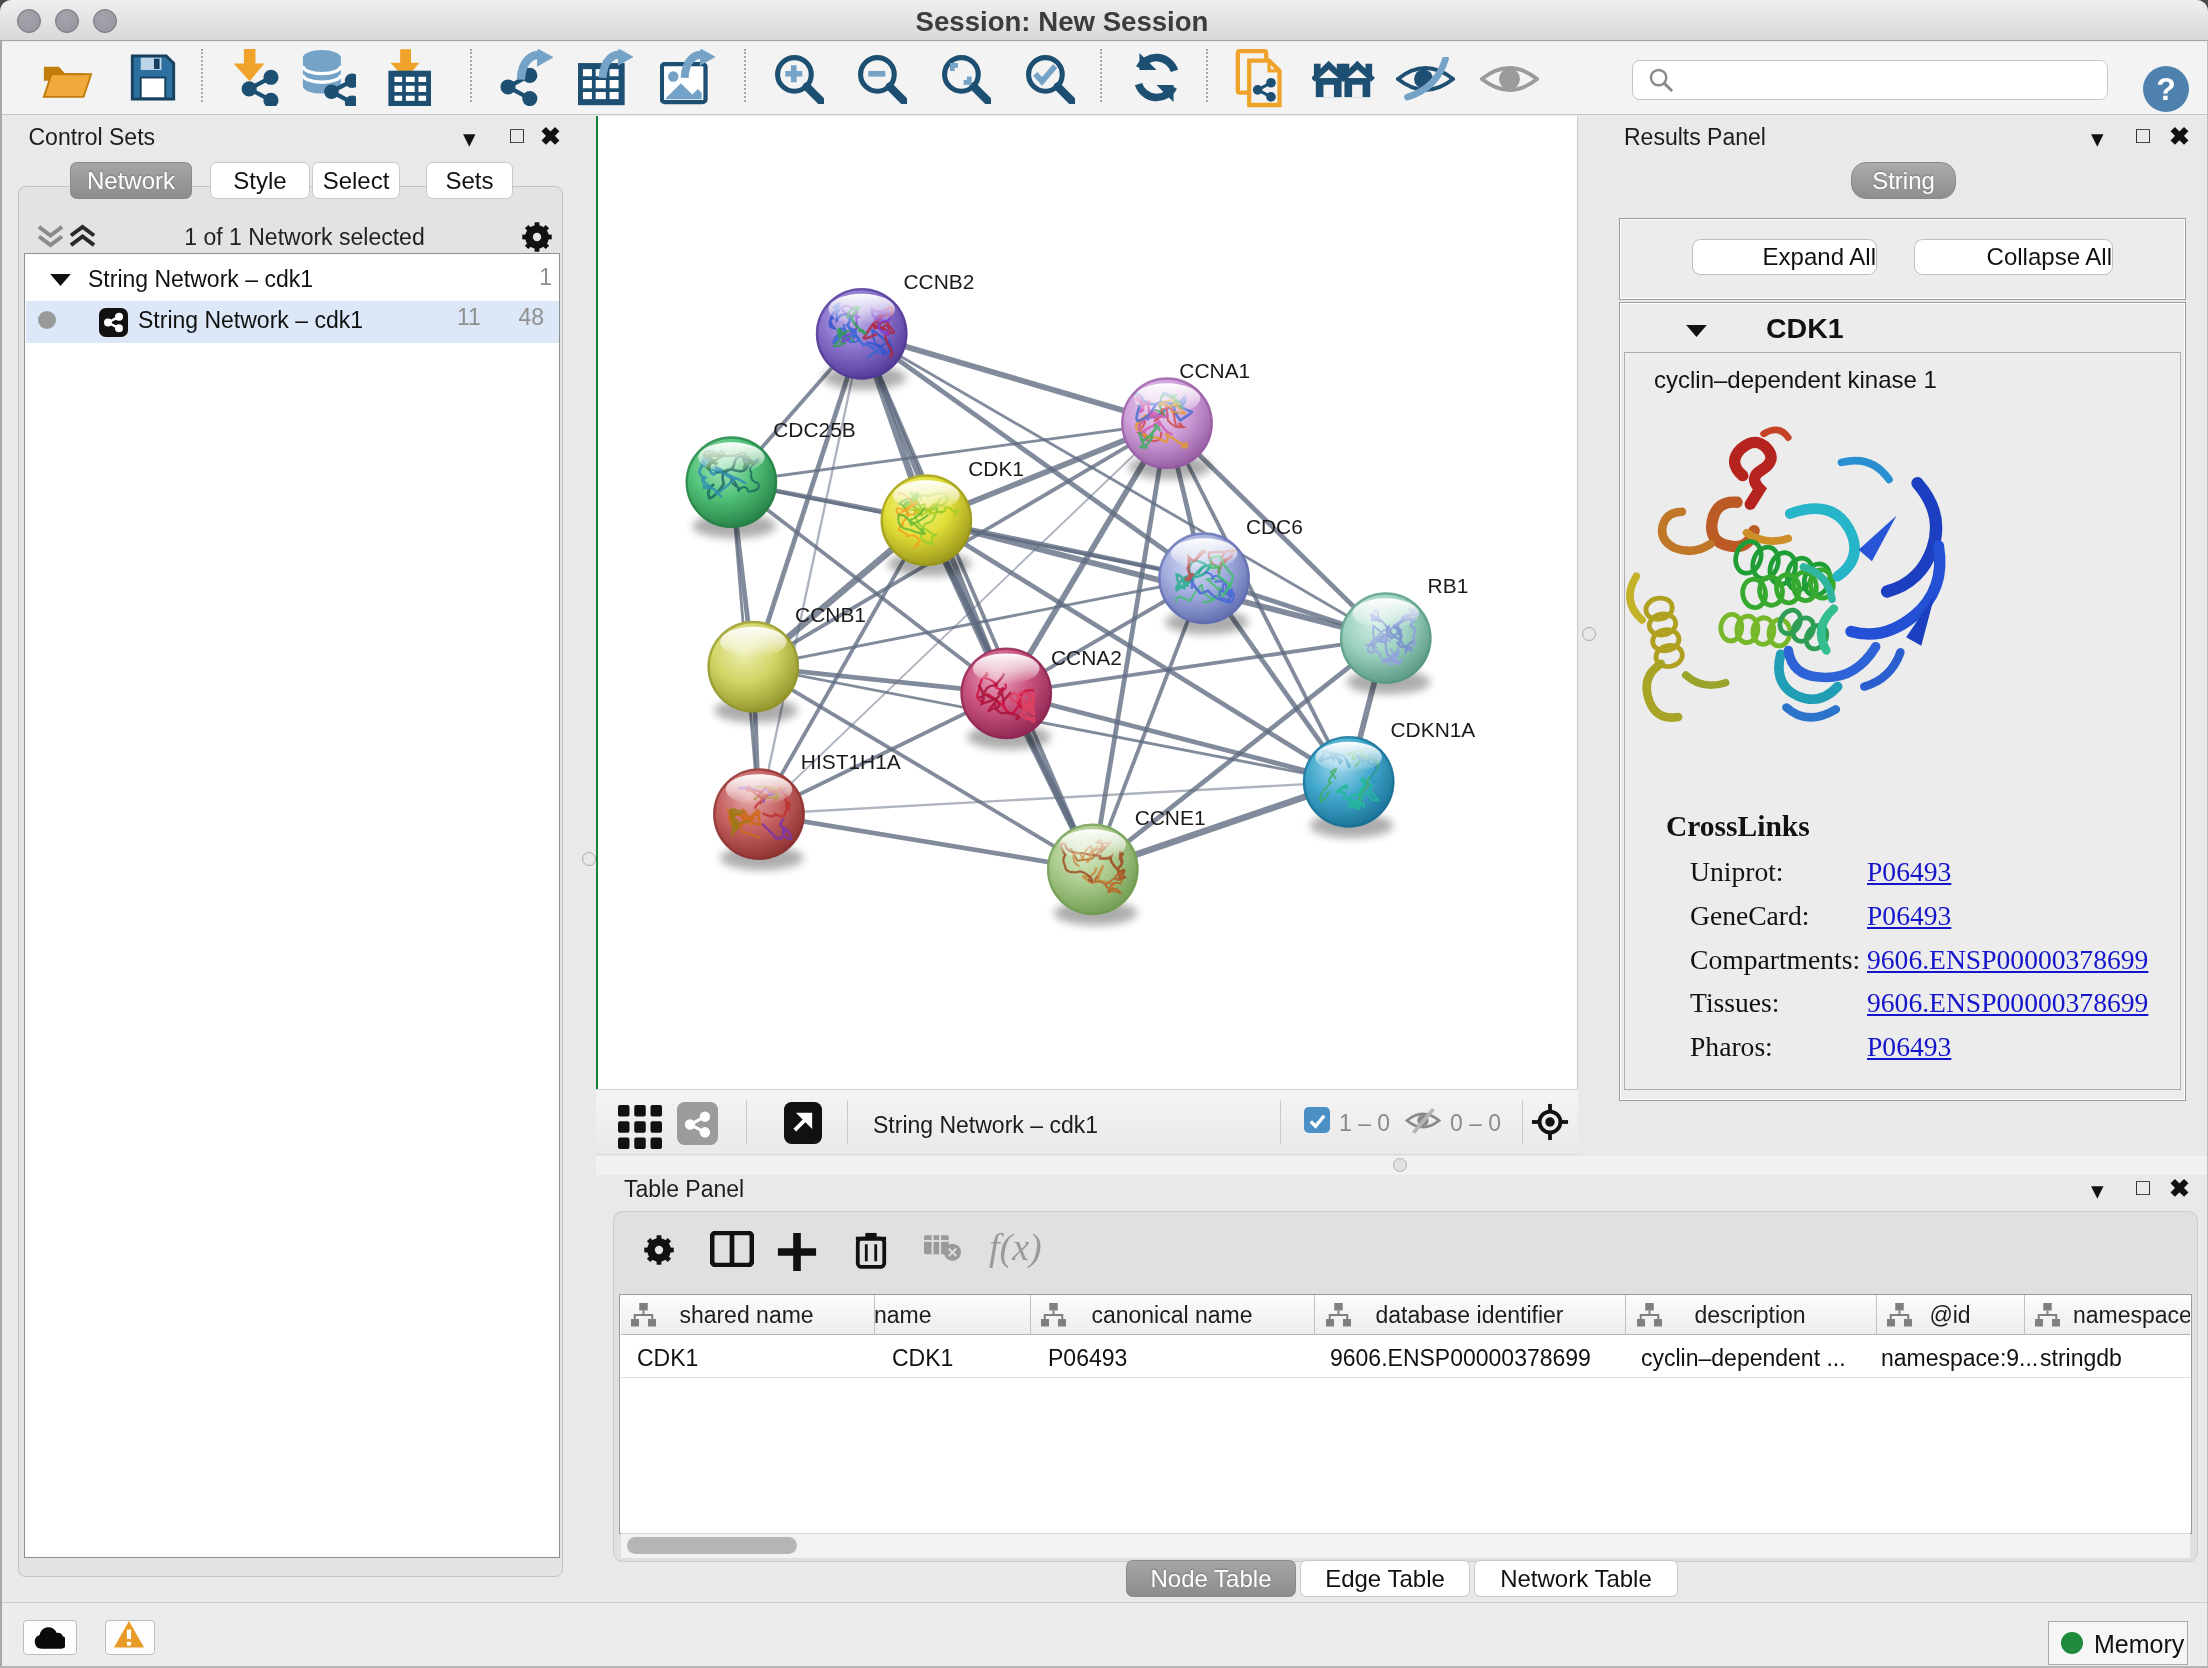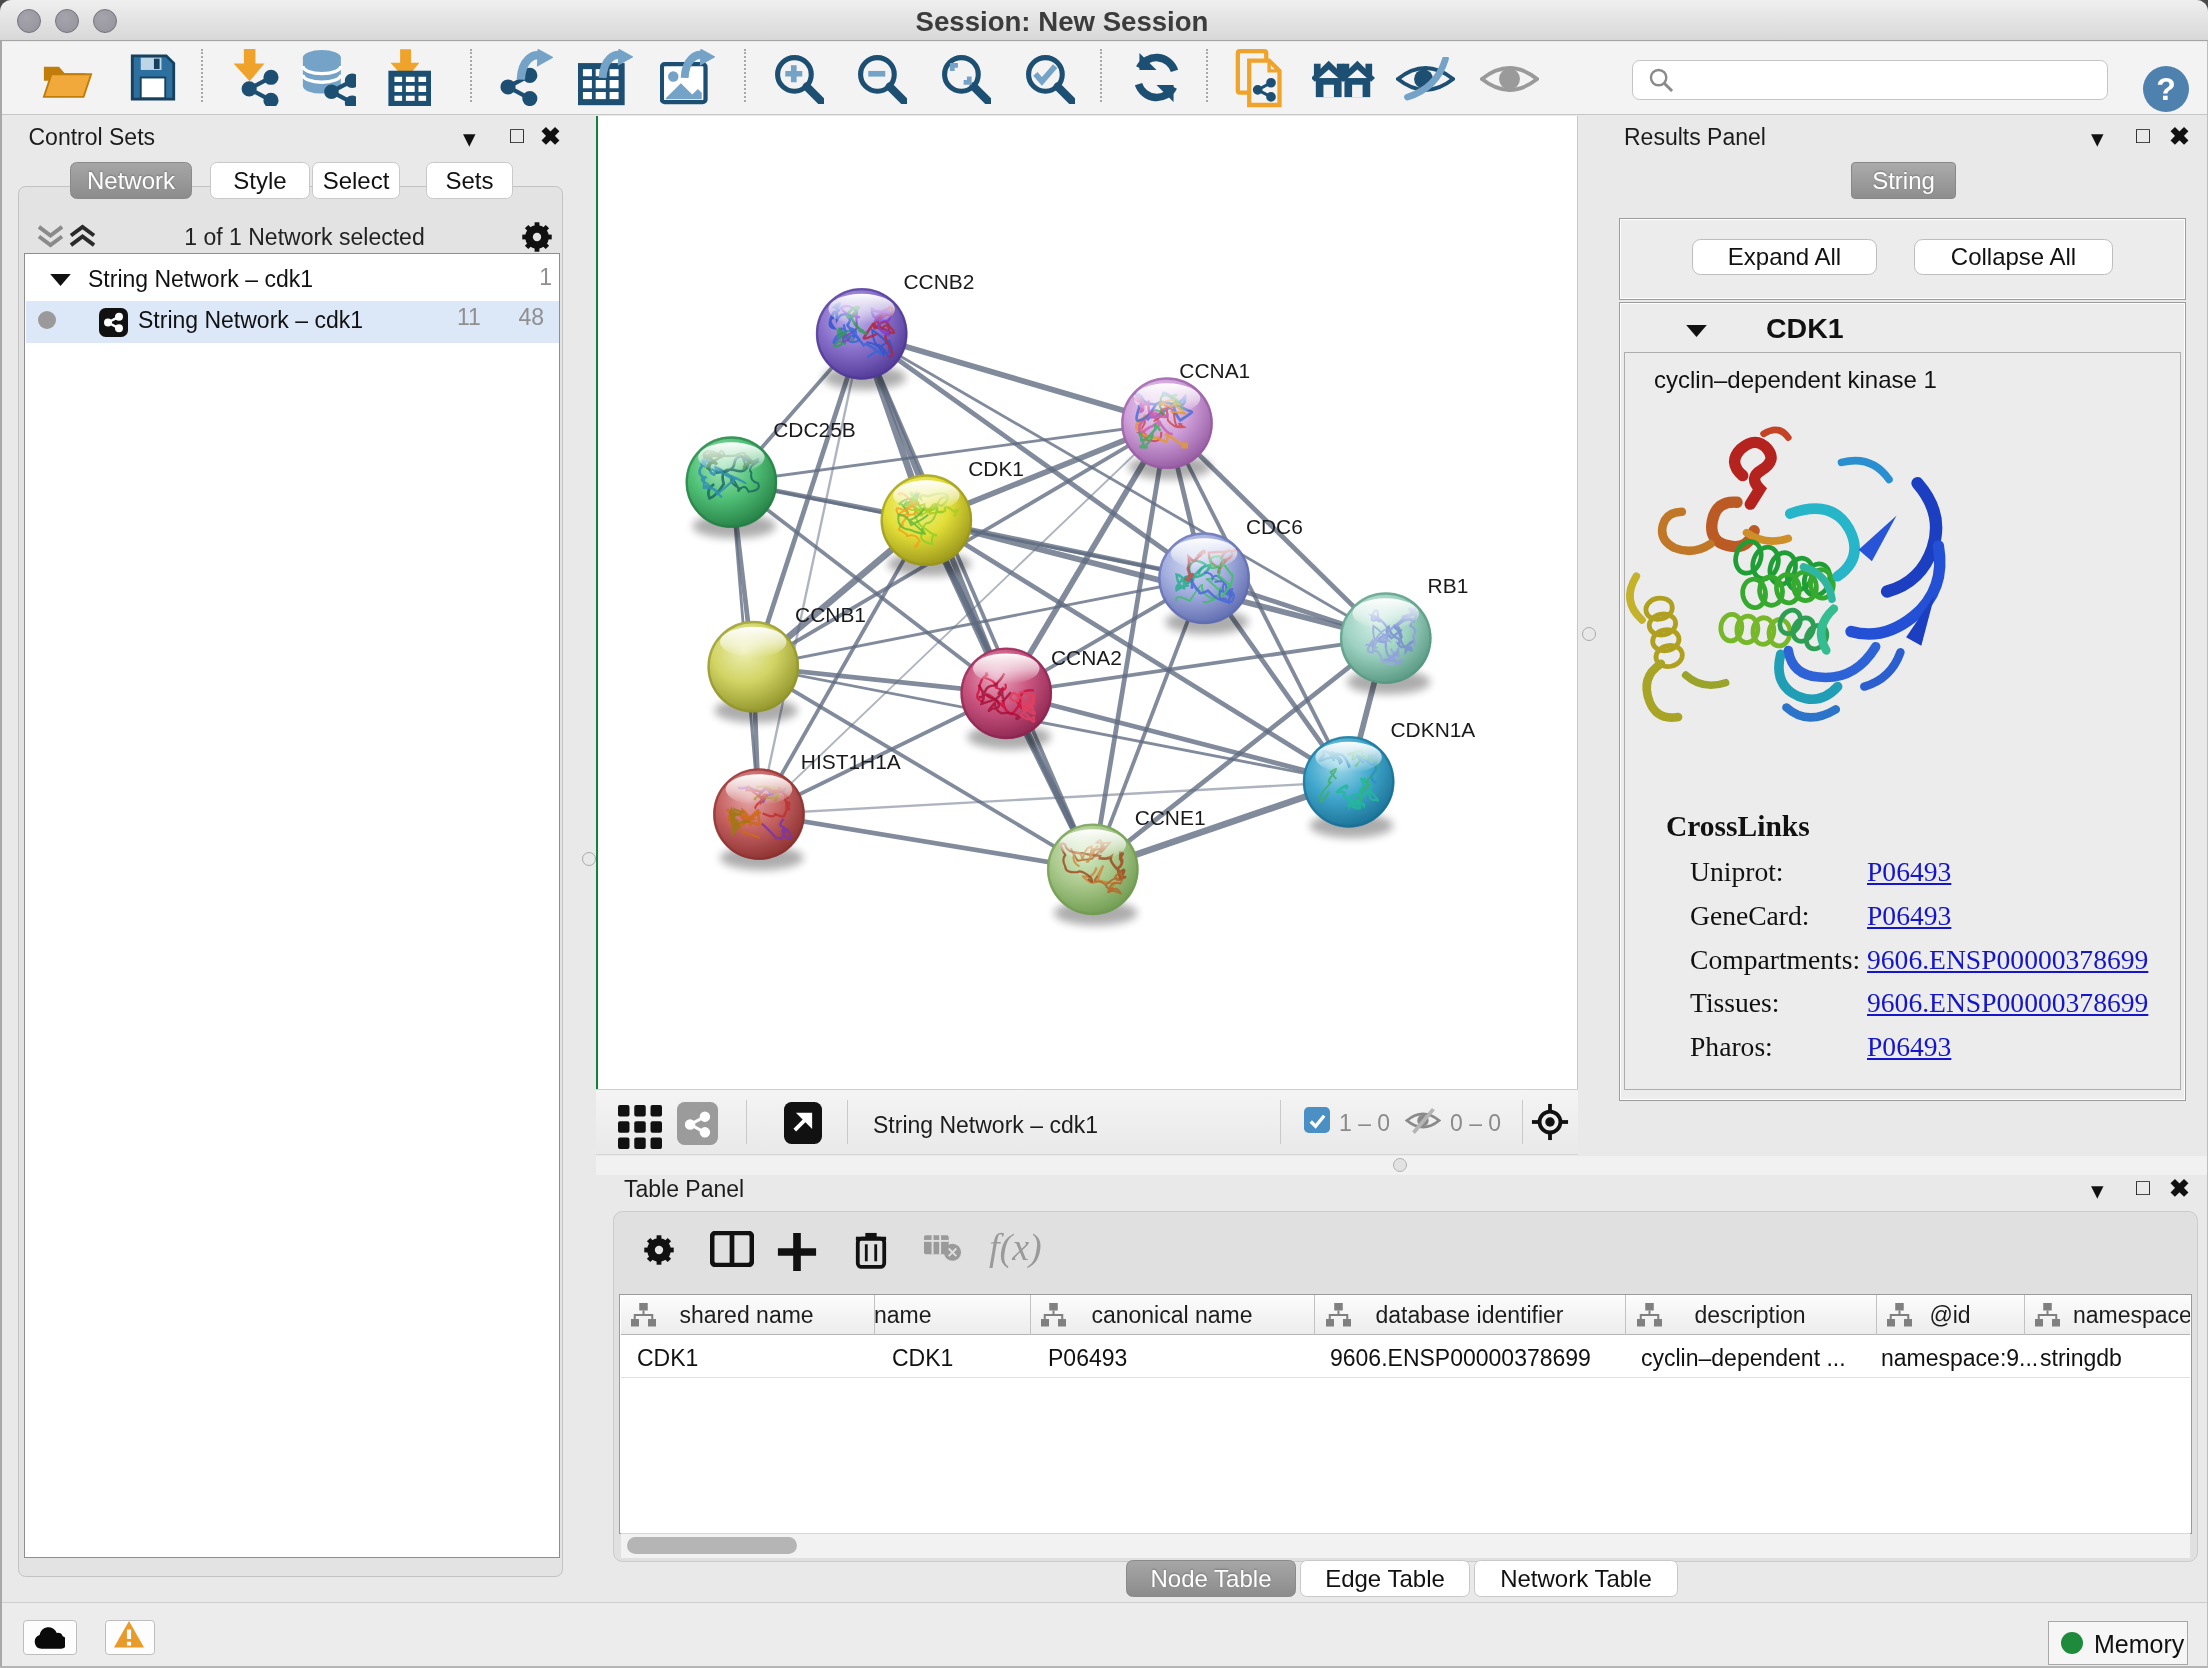--- a/index.html
+++ b/index.html
@@ -1,19 +1,19 @@
 <!DOCTYPE html>
 <html style="font-size:15px"><head><meta charset="utf-8"><style>
 *{margin:0;padding:0;box-sizing:border-box}
 body{width:2208px;height:1668px;font-family:"Liberation Sans",sans-serif;background:#e9e9e9;position:relative;overflow:hidden}
 .abs{position:absolute}
 .pnl-title{font-size:23px;color:#1c1c1c}
 .tab{position:absolute;height:37px;border:1px solid #c9c9c9;background:#fff;color:#111;font-size:24px;text-align:center;line-height:35px;border-radius:6.7px}
 .tabsel{background:linear-gradient(#a6a6a6,#8c8c8c);color:#fff;border-color:#8a8a8a;text-shadow:0 -1px 1.9px rgba(0,0,0,.25)}
-.btn{position:absolute;background:#fff;border:1.4px solid #bdbdbd;border-radius:8.6px;font-size:24px;color:#111;text-align:center}
+.btn{position:absolute;background:#fff;border:1.4px solid #bdbdbd;border-radius:8.6px;font-size:24px;color:#111;text-align:right}
 .winbtn{position:absolute;font-size:25px;color:#111}
 </style></head><body>
 <div class="abs" style="left:0;top:0;width:2208px;height:15px;background:#4a4a4a"></div>
 <div class="abs" style="left:0;top:0;width:2208px;height:41px;background:linear-gradient(#efefef,#d8d8d8);border-bottom:1px solid #a5a5a5;border-radius:11.4px 11.4px 0 0"></div>
 <div class="abs" style="left:17px;top:8.6px;width:24px;height:24px;border-radius:50%;background:radial-gradient(circle at 40% 35%,#a5a3ab,#94929a);border:1.4px solid #73717a"></div>
 <div class="abs" style="left:55px;top:8.6px;width:24px;height:24px;border-radius:50%;background:radial-gradient(circle at 40% 35%,#a5a3ab,#94929a);border:1.4px solid #73717a"></div>
 <div class="abs" style="left:93px;top:8.6px;width:24px;height:24px;border-radius:50%;background:radial-gradient(circle at 40% 35%,#a5a3ab,#94929a);border:1.4px solid #73717a"></div>
 <div class="abs" style="left:-42px;top:5.7px;width:2208px;text-align:center;font-size:27.6px;font-weight:bold;color:#3c3c3c">Session: New Session</div>
 <div class="abs" style="left:0;top:42px;width:2208px;height:73px;background:#f3f3f3;border-bottom:1px solid #c6c6c6"></div>
 <div class="abs" style="left:201px;top:49px;width:0;height:53px;border-left:2.9px dotted #a8a8a8"></div>
@@ -613,21 +613,21 @@
       <line x1="31" y1="20" x2="39" y2="20"></line>
     </g>
     <circle cx="20" cy="20" r="5" fill="#111"></circle>
   </svg>
 <div class="abs" style="left:596px;top:1156px;width:1612px;height:19px;background:#f1f1f1"></div>
 <div class="abs" style="left:1393px;top:1158px;width:14.3px;height:14.3px;border-radius:50%;background:#e2e2e2;border:1px solid #b0b0b0"></div>
 <div class="abs pnl-title" style="left:1624px;top:124px">Results Panel</div>
 <div class="winbtn" style="left:2091px;top:124px">▾</div>
 <div class="winbtn" style="left:2136px;top:122px;font-size:23px">□</div>
 <div class="winbtn" style="left:2169px;top:122px;font-weight:bold">✖</div>
-<div class="abs" style="left:1851px;top:162px;width:105px;height:37px;background:linear-gradient(#ababab,#8e8e8e);border:1px solid #888;border-radius:4px;color:#fff;font-size:24px;text-align:center;line-height:35px;text-shadow:0 -1px 1.9px rgba(0,0,0,.25)">String</div>
+<div class="abs" style="left:1851px;top:162px;width:105px;height:37px;background:linear-gradient(#ababab,#8e8e8e);border:1px solid #888;border-radius:15px;color:#fff;font-size:24px;text-align:center;line-height:35px;text-shadow:0 -1px 1.9px rgba(0,0,0,.25)">String</div>
 <div class="abs" style="left:1619px;top:218px;width:567px;height:82px;background:#ececec;border:1px solid #9c9c9c;box-shadow:inset 0 0 0 1px #fff"></div>
 <div class="btn" style="left:1692px;top:239px;width:185px;height:36px;line-height:34px">Expand All</div>
 <div class="btn" style="left:1914px;top:239px;width:199px;height:36px;line-height:34px">Collapse All</div>
 <div class="abs" style="left:1619px;top:302px;width:567px;height:799px;background:#ececec;border:1px solid #9c9c9c;box-shadow:inset 0 0 0 1px #fff"></div>
 <svg class="abs" style="left:1685px;top:323px" width="23" height="15" viewBox="0 0 24 16">
     <path d="M1 2 h22 l-11 13z" fill="#111"></path>
   </svg>
 <div class="abs" style="left:1766px;top:312px;font-size:28.5px;font-weight:bold;color:#111">CDK1</div>
 <div class="abs" style="left:1624px;top:352px;width:557px;height:738px;background:#ececec;border:1px solid #adadad"></div>
 <div class="abs" style="left:1654px;top:366px;font-size:24px;color:#111">cyclin–dependent kinase 1</div>

